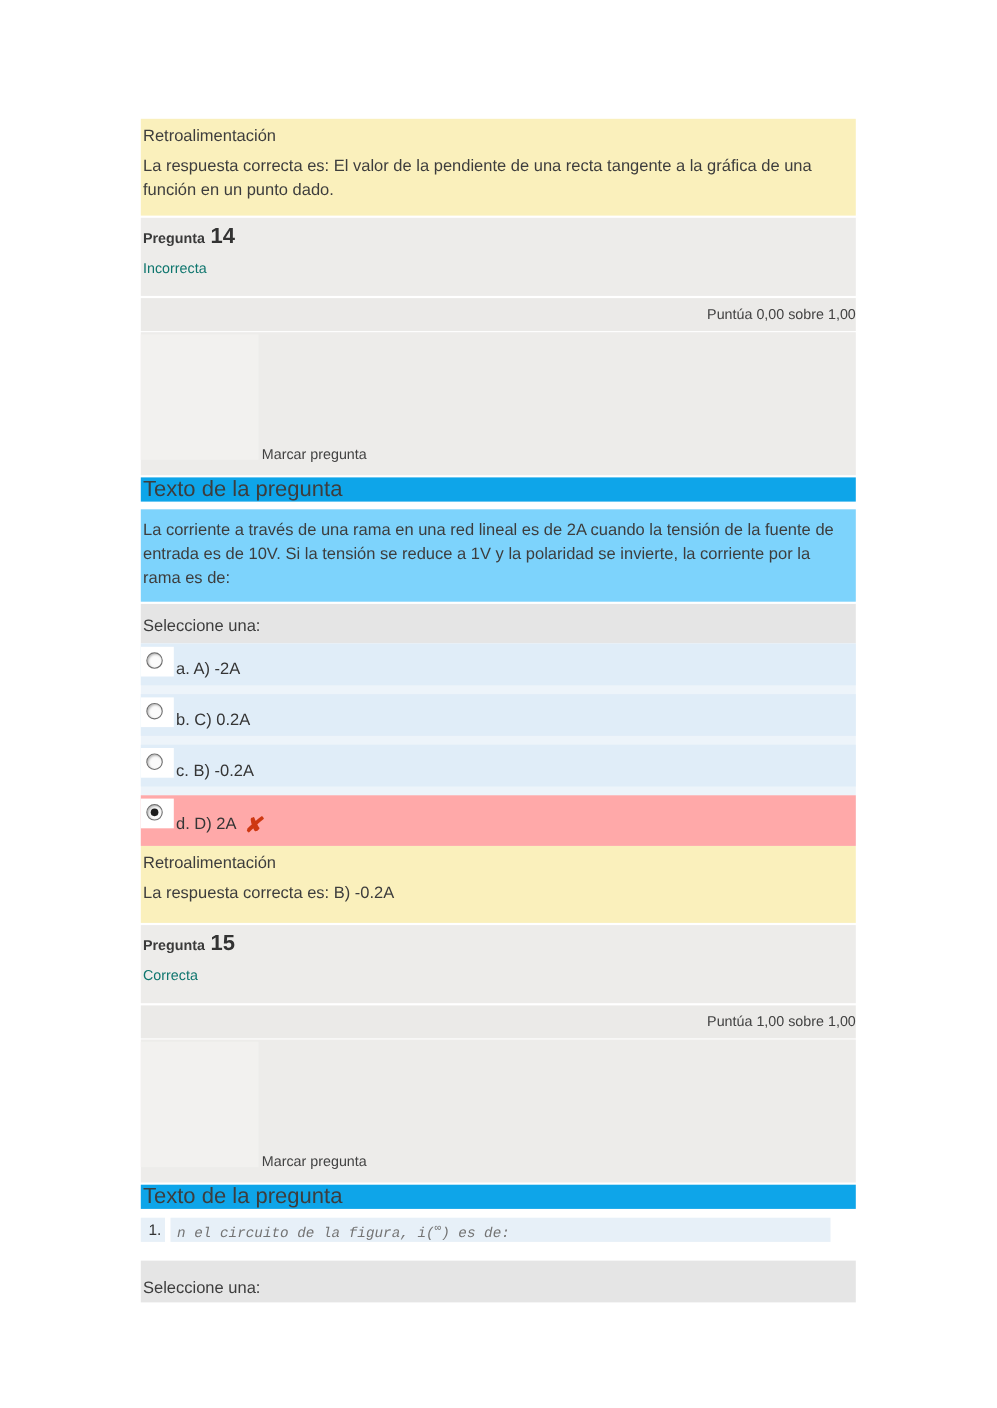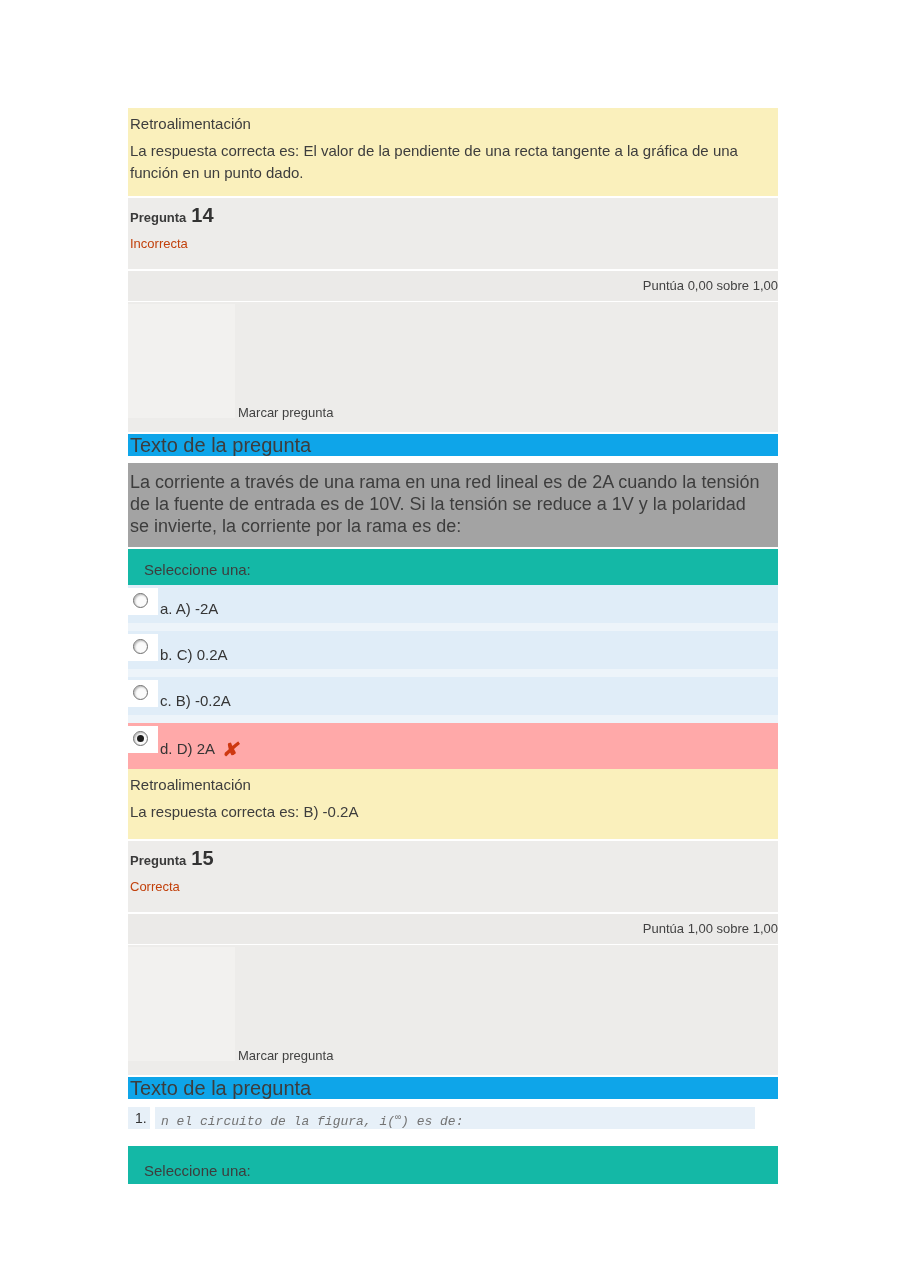--- a/index.html
+++ b/index.html
@@ -12,32 +12,32 @@
 
   
   .feedback { background:#FAF0BC; padding:2px 14px 12px 2px; margin-bottom:2px; }
   .feedback .fb-title { font-size:15px; line-height:28px; }
   .feedback .fb-text  { font-size:15px; line-height:22px; margin-top:2px; }
 
   
   .info-a { background:#EDECEA; height:71px; padding:6px 0 0 2px; box-sizing:border-box; margin-bottom:2px; }
   .q-label { font-size:13px; font-weight:bold; color:#3a3a3a; }
   .q-number { font-size:20px; font-weight:bold; color:#333; margin-left:5px; }
-  .q-state { font-size:13px; margin-top:9px; color:#c2410c; }
+  .q-state { font-size:13px; margin-top:9px; color:#0f766e; }
   .info-b { background:#EBEAE8; height:30px; line-height:30px; font-size:13px; color:#424242; padding-left:2px; margin-bottom:1px;text-align:right; }
 
   
   .flagarea { position:relative; height:130px; background:#EDECEA; }
   .flagarea .infocol { position:absolute; left:0; top:2px; width:107px; height:114px; background:#F2F1EF; }
   .flag-label { position:absolute; left:110px; bottom:12px; font-size:13px; color:#424242; }
 
   
   .qtext-bar { background:#0ea5e9; height:22px; line-height:22px; font-size:20px; padding-left:2px; margin-top:2px; margin-bottom:7px; }
-  .qtext-body { background:#a3a3a3; padding:8px 12px 10px 2px; font-size:18px; line-height:22px; }
-  .prompt-band { background:#14b8a6; height:36px; box-sizing:border-box; padding:12px 0 0 16px; font-size:15px; margin-top:2px; }
+  .qtext-body { background:#7dd3fc; padding:8px 12px 10px 2px; font-size:15px; line-height:22px; }
+  .prompt-band { background:#e5e5e5; height:36px; box-sizing:border-box; padding:12px 0 0 2px; font-size:15px; margin-top:2px; }
 
   
   .options { background:#EDF4FA; }
   .optrow { position:relative; height:38px; background:#E0EDF8; margin-bottom:8px; }
   .optrow.wrong { height:46px; background:#FFA9A9; margin-bottom:0; }
   .radio-cell { position:absolute; left:0; top:3px; width:30px; height:27px; background:#ffffff; }
   .radio {
     position:absolute; left:5px; top:5px; width:13px; height:13px; border-radius:50%;
     border:1px solid #6e6e6e; background:#fbfbfb;
     box-shadow:inset 1px 1px 2px rgba(0,0,0,0.28);

